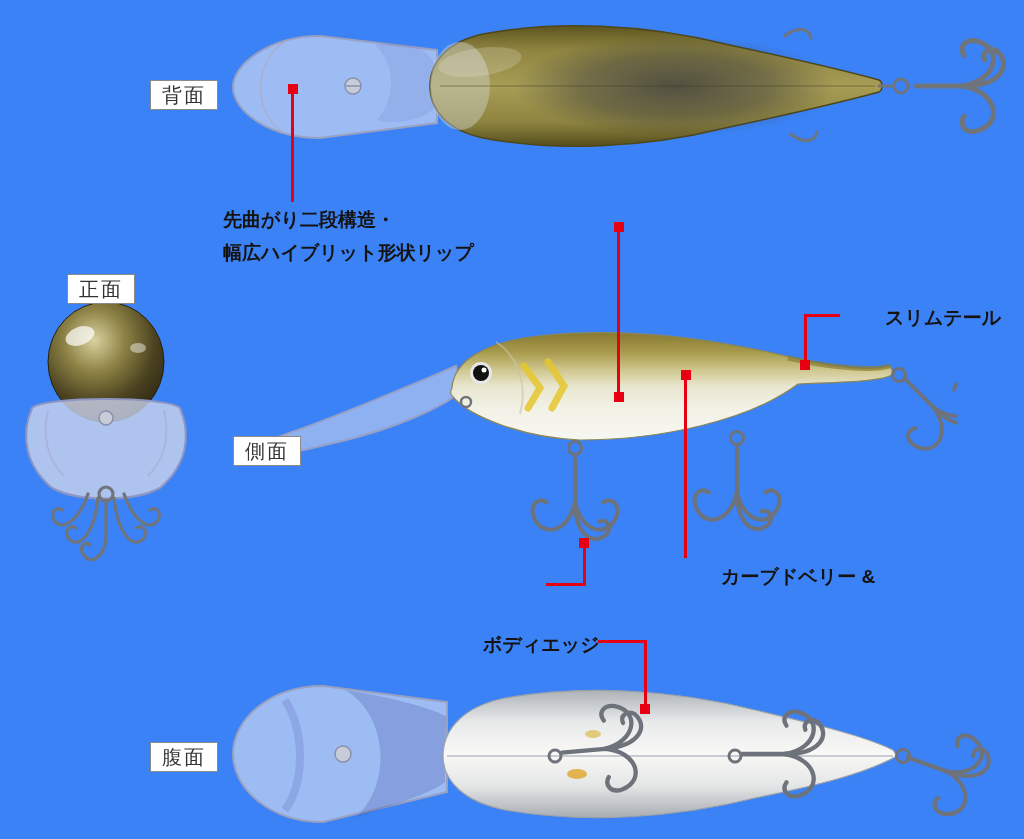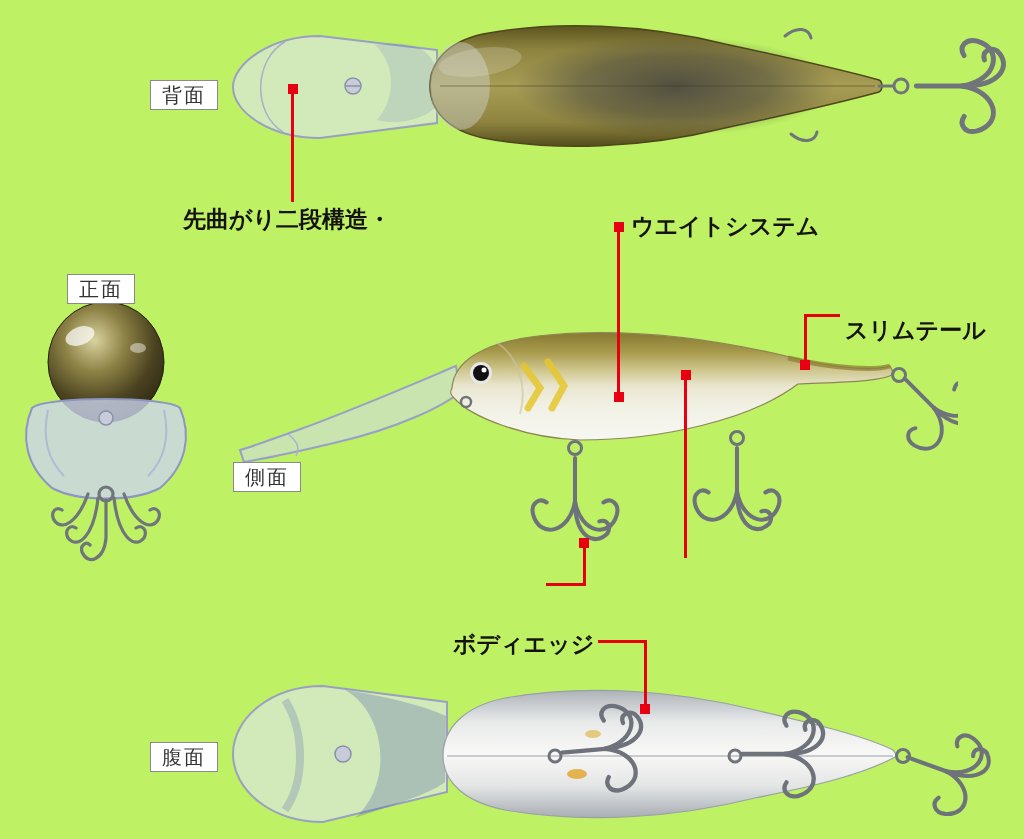--- a/index.html
+++ b/index.html
@@ -1,24 +1,24 @@
 <!DOCTYPE html>
 <html><head>
 <meta charset="utf-8">
 <style>
   * { box-sizing: border-box; }
   html,body { margin:0; padding:0; background:#fff; }
   body { font-family:"Liberation Sans","DejaVu Sans",sans-serif; }
-  #canvas { position:relative; width:1024px; height:839px; background:#bef264; overflow:hidden; }
+  #canvas { position:relative; width:1024px; height:839px; background:#3b82f6; overflow:hidden; }
 
   .view-label {
     position:absolute; border:1.5px solid #8a8a8a; background:#fff; color:#333;
     font-size:20px; line-height:24px; padding:2px 11px; letter-spacing:2px; white-space:nowrap;
   }
-  .ann { position:absolute; color:#15120f; font-weight:bold; font-size:23px; line-height:33px; white-space:nowrap; }
+  .ann { position:absolute; color:#15120f; font-weight:bold; font-size:19px; line-height:33px; white-space:nowrap;margin-left:40px; }
   .cl  { position:absolute; background:#e60012; }
   .sq  { position:absolute; width:10px; height:10px; background:#e60012; }
   svg.illus { position:absolute; }
 </style>
 </head>
 <body>
 
 <div id="canvas">
 
   <svg class="illus" style="left:225px;top:20px" width="790" height="130" viewBox="0 0 790 130">
@@ -179,21 +179,21 @@
       <use href="#tbB" transform="translate(345,82) rotate(-95) scale(1.35)"></use>
       <circle cx="510" cy="86" r="6" fill="none" stroke="#6e727a" stroke-width="3"></circle>
       <use href="#tbB" transform="translate(525,84) rotate(-90) scale(1.35)"></use>
       <circle cx="678" cy="86" r="6.5" fill="none" stroke="#6e727a" stroke-width="3"></circle>
       <use href="#tbB" transform="translate(690,90) rotate(-70) scale(1.3)"></use>
     </g>
   </svg>
 
   <div class="view-label" style="left:150px;top:80px">背面</div>
   <div class="view-label" style="left:67px;top:274px">正面</div>
-  <div class="view-label" style="left:233px;top:462px">側面</div>
+  <div class="view-label" style="left:233px;top:436px">側面</div>
   <div class="view-label" style="left:150px;top:742px">腹面</div>
 
   <div class="sq" style="left:288px;top:84px"></div>
   <div class="cl" style="left:291px;top:92px;width:3px;height:110px"></div>
 
   <div class="sq" style="left:614px;top:222px"></div>
   <div class="cl" style="left:617px;top:228px;width:3px;height:170px"></div>
   <div class="sq" style="left:614px;top:392px"></div>
 
   <div class="cl" style="left:804px;top:314px;width:36px;height:3px"></div>
@@ -206,27 +206,28 @@
 
   <div class="sq" style="left:681px;top:370px"></div>
   <div class="cl" style="left:684px;top:378px;width:3px;height:180px"></div>
 
   <div class="cl" style="left:598px;top:640px;width:49px;height:3px"></div>
   <div class="cl" style="left:644px;top:640px;width:3px;height:70px"></div>
   <div class="sq" style="left:640px;top:704px"></div>
 
   <div class="ann" style="left:183px;top:203px">
     <div>先曲がり二段構造・</div>
+    <div>幅広ハイブリット形状リップ</div>
   </div>
 
   <div class="ann" style="left:631px;top:210px">
-    <div>ウエイトシステム</div>
   </div>
 
-  <div class="ann" style="left:845px;top:314px">スリムテール</div>
+  <div class="ann" style="left:845px;top:301px">スリムテール</div>
 
 
   <div class="ann" style="left:681px;top:560px">
+    <div>カーブドベリー &amp;</div>
   </div>
 
-  <div class="ann" style="left:453px;top:628px">ボディエッジ</div>
+  <div class="ann" style="left:443px;top:628px">ボディエッジ</div>
 
 </div>
 
 </body></html>

